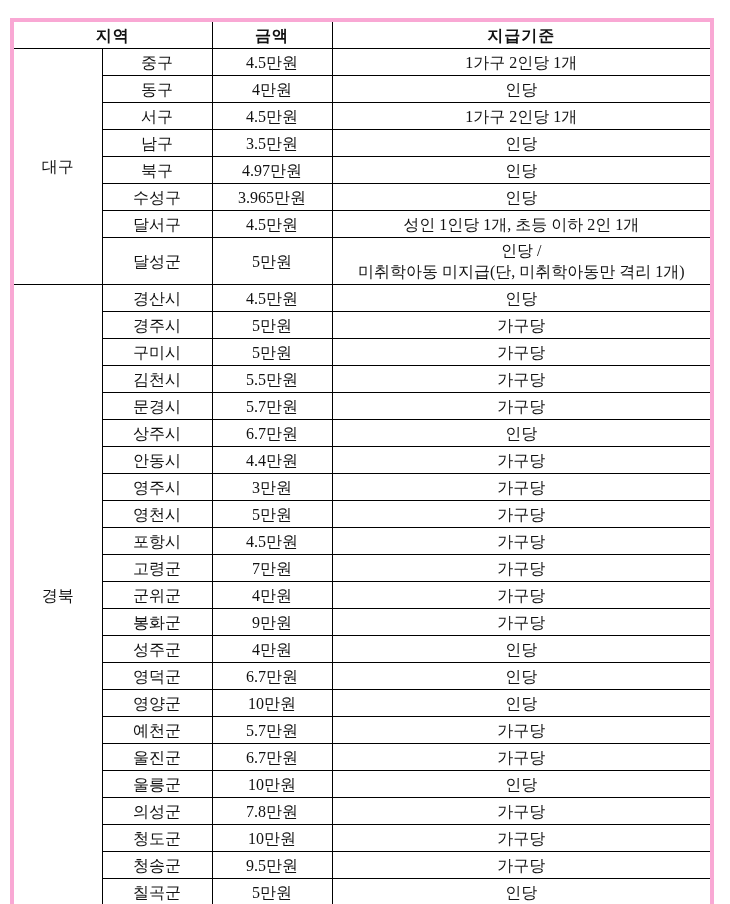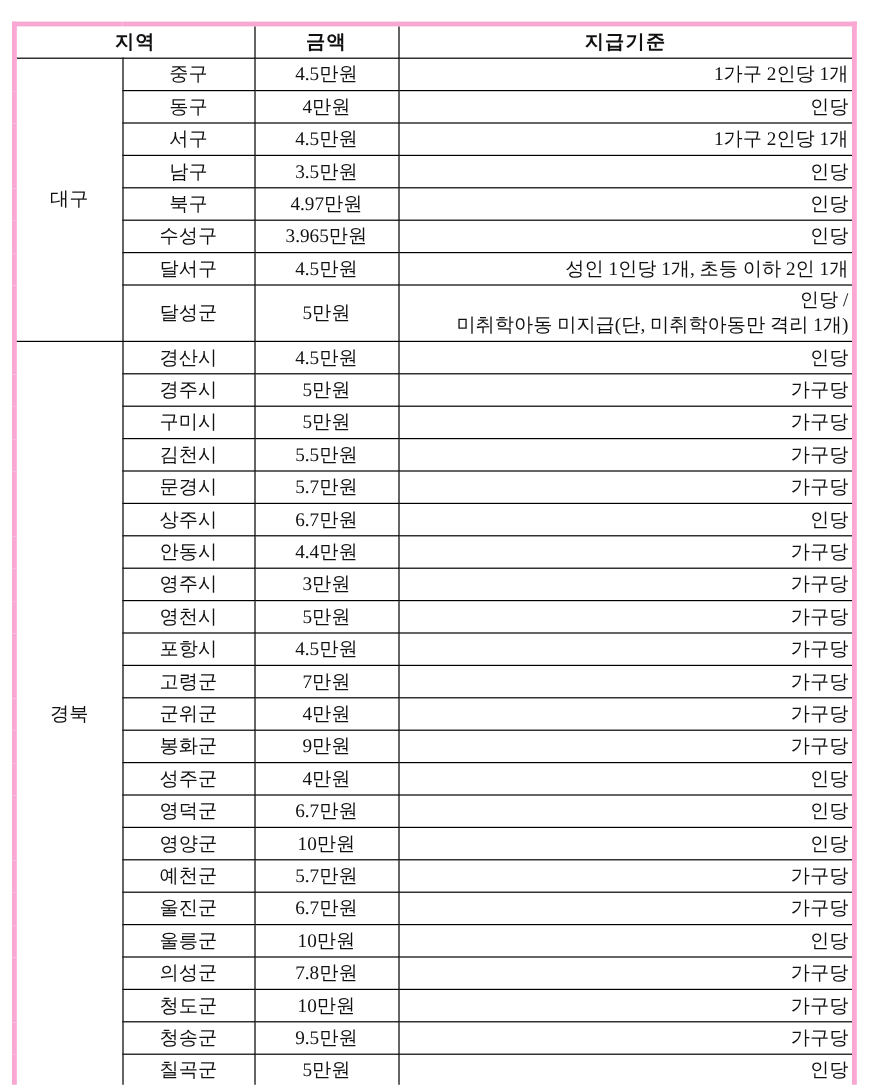--- a/index.html
+++ b/index.html
@@ -33,21 +33,20 @@
     padding: 2px 3px;
     height: 22px;
     overflow: hidden;
   }
   table.grid th {
     font-weight: bold;
     letter-spacing: 1px;
   }
   table.grid td.criteria {
     white-space: pre-line;
-    text-align: right;
   }
 </style>
 </head>
 <body>
 
 <div class="wrap">
   <table class="grid">
     <colgroup>
       <col style="width:90px">
       <col style="width:110px">

